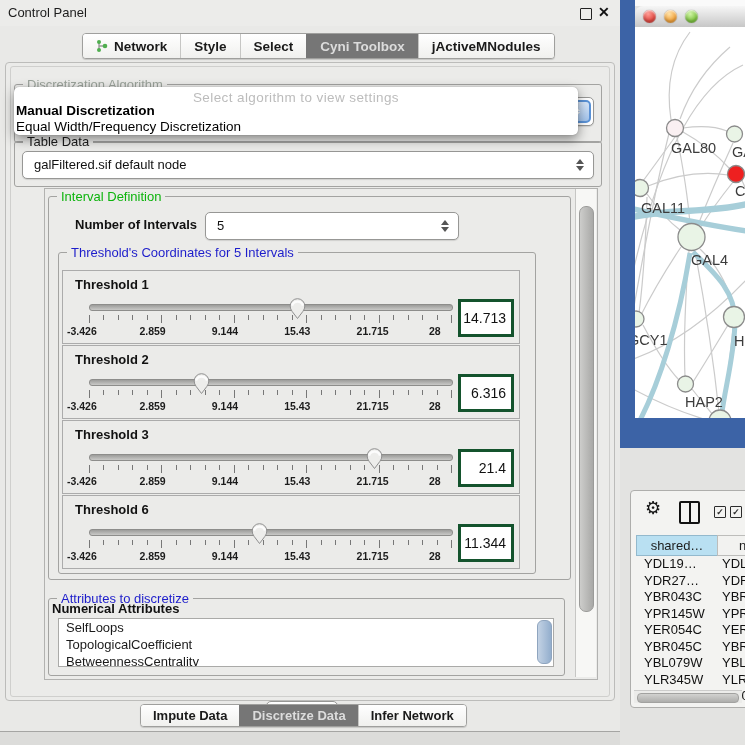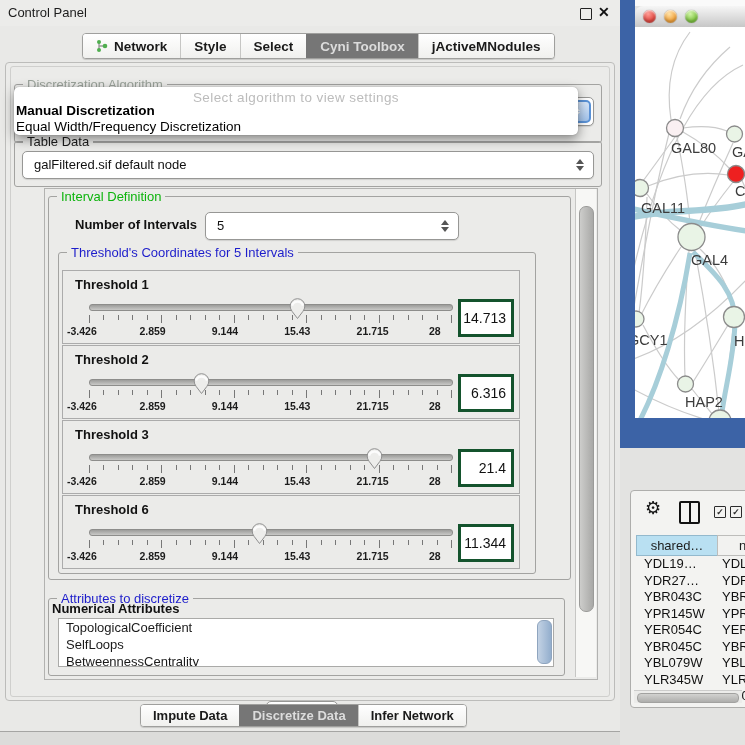--- a/index.html
+++ b/index.html
@@ -338,22 +338,22 @@
             </svg></div>
           <div class="thr-value">11.344</div>
         </div>
       </div>
 
     <div class="groupbox" id="attrs-group" style="left:48px;top:598px;width:515px;height:76px;">
       <span class="gb-title blue">Attributes to discretize</span>
     </div>
     <span id="attrs-heading">Numerical Attributes</span>
     <div id="attrs-list">
+        <div class="attr-item">SelfLoops</div>
         <div class="attr-item">TopologicalCoefficient</div>
-        <div class="attr-item">SelfLoops</div>
         <div class="attr-item">BetweennessCentrality</div>
       </div>
     <div id="attrs-vthumb"></div>
 
     <div id="apply-btn">Apply</div>
 
     <div id="bottom-tabbar" class="segbar">
         <div class="seg">
           <span>Impute Data</span>
         </div>

